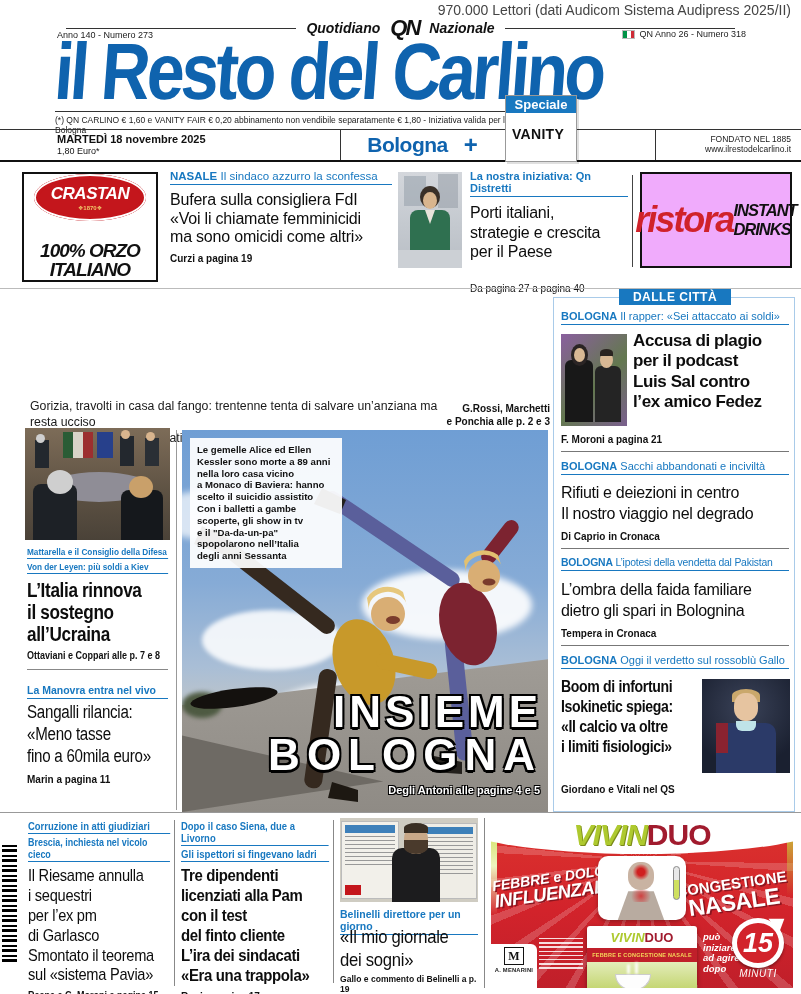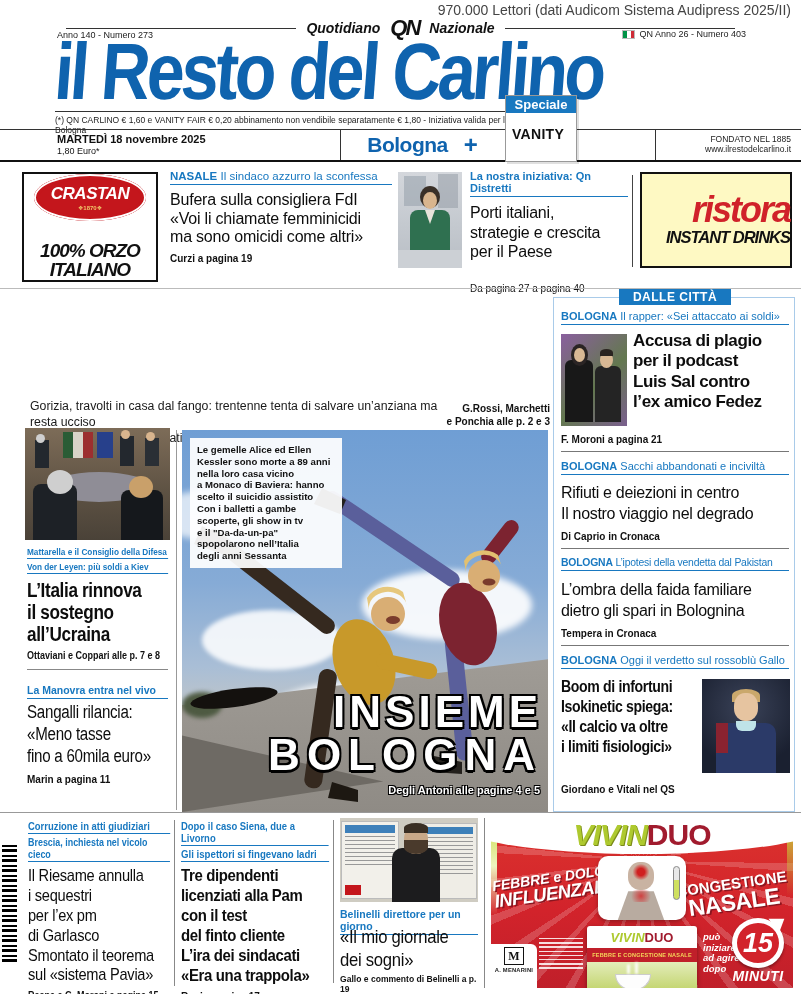--- a/index.html
+++ b/index.html
@@ -35,21 +35,21 @@
     <span class="rule" style="width:230px"></span>
   </div>
 
   <div class="abs" style="top:30px;left:57px;font-size:9px;color:#222">Anno 140 - Numero 273</div>
   <div class="abs" style="top:29px;right:55px;display:flex;align-items:center;gap:4px">
     <span style="display:inline-flex;width:13px;height:9px;border:1px solid #bbb">
       <i style="flex:1;background:#009246"></i>
         <i style="flex:1;background:#fff"></i>
         <i style="flex:1;background:#ce2b37"></i>
     </span>
-    <span style="font-size:9px;color:#222">QN Anno 26 - Numero 403</span>
+    <span style="font-size:9px;color:#222">QN Anno 26 - Numero 318</span>
   </div>
 
   <div class="abs sx" style="left:58px;top:32px;width:860px;font-size:80px;font-weight:800;color:#0f63ae;letter-spacing:-4px;line-height:1;transform:scaleX(.85) skewX(-5deg);white-space:nowrap">il Resto del Carlino</div>
 
   <div class="abs" style="left:505px;top:95px;width:72px;height:67px;background:#fff;border:1px solid #999;z-index:6;box-shadow:2px 2px 0 rgba(0,0,0,.12)">
     <div style="background:#1878c0;color:#fff;font-weight:800;font-size:13px;text-align:center;padding:1px 0">Speciale</div>
     <div style="font-weight:900;font-size:14px;padding:13px 6px;letter-spacing:.3px">VANITY</div>
   </div>
 
   <div class="abs" style="left:55px;top:111px;width:520px;border-top:1px solid #333;padding-top:3px;font-size:8.5px;color:#222">(*) QN CARLINO € 1,60 e VANITY FAIR € 0,20 abbinamento non vendibile separatamente € 1,80 - Iniziativa valida per la Provincia di Bologna</div>
@@ -107,21 +107,21 @@
   <div class="abs" style="left:470px;top:170px;width:158px">
     <div class="kick kunder" style="font-size:11px;font-weight:600">La nostra iniziativa: Qn Distretti</div>
     <div class="ml hl" style="font-size:16px;font-weight:500;line-height:1.22;margin-top:6px;letter-spacing:-.2px">Porti italiani,
 strategie e crescita
 per il Paese</div>
     <div class="bl" style="margin-top:21px;font-weight:400">Da pagina 27 a pagina 40</div>
   </div>
 
   <div class="vd" style="left:632px;top:175px;height:92px;background:#444"></div>
 
-  <div class="abs" style="left:640px;top:172px;width:152px;height:96px;border:2.5px solid #111;background:#fef9c3;display:flex;flex-direction:column;align-items:flex-end;justify-content:center">
+  <div class="abs" style="left:640px;top:172px;width:152px;height:96px;border:2.5px solid #111;background:#f0abfc;display:flex;flex-direction:row;align-items:center;justify-content:center">
     <div style="color:#d0222a;font-weight:900;font-style:italic;font-size:36px;letter-spacing:-2px;line-height:.95">ristora</div>
     <div style="color:#111;font-weight:800;font-style:italic;font-size:16.5px;letter-spacing:-1px">INSTANT DRINKS</div>
   </div>
 
   <div class="hd" style="left:0;top:288px;width:801px;background:#bbb"></div>
 
   <div class="abs ml" style="left:30px;top:398px;width:428px;font-size:12.3px;line-height:1.32;color:#1a1a1a;font-weight:500">Gorizia, travolti in casa dal fango: trentenne tenta di salvare un’anziana ma resta ucciso
 Gente sui tetti, 400 evacuati e danni per milioni. Nubifragi e trombe d’aria anche in Toscana</div>
   <div class="abs ml" style="left:440px;top:402px;width:110px;font-size:10px;font-weight:700;text-align:right;line-height:1.3">G.Rossi, Marchetti
 e Ponchia alle p. 2 e 3</div>
@@ -379,17 +379,17 @@
 
     <div class="abs ml" style="left:212px;top:116px;width:48px;color:#fff;font-style:italic;font-weight:800;font-size:9.5px;line-height:1.12">può
 iniziare
 ad agire
 dopo</div>
     <div class="abs" style="right:4px;top:102px;width:62px;height:66px;text-align:center">
       <div style="width:52px;height:50px;margin:0 auto;border:5px solid #fff;border-radius:50%;background:#d2232b;position:relative;box-shadow:0 2px 3px rgba(0,0,0,.35)">
         <div class="abs" style="right:-9px;top:-7px;width:0;height:0;border-left:9px solid transparent;border-right:9px solid transparent;border-bottom:13px solid #fff;transform:rotate(55deg)"></div>
         <div style="font-size:27px;font-weight:900;color:#fff;line-height:40px;font-style:italic">15</div>
       </div>
-      <div style="font-size:14px;font-weight:700;font-style:italic;color:#fff;letter-spacing:.5px">MINUTI</div>
+      <div style="font-size:10px;font-weight:400;font-style:italic;color:#fff;letter-spacing:.5px">MINUTI</div>
     </div>
   </div>
 
 </div>
 
 </body></html>

